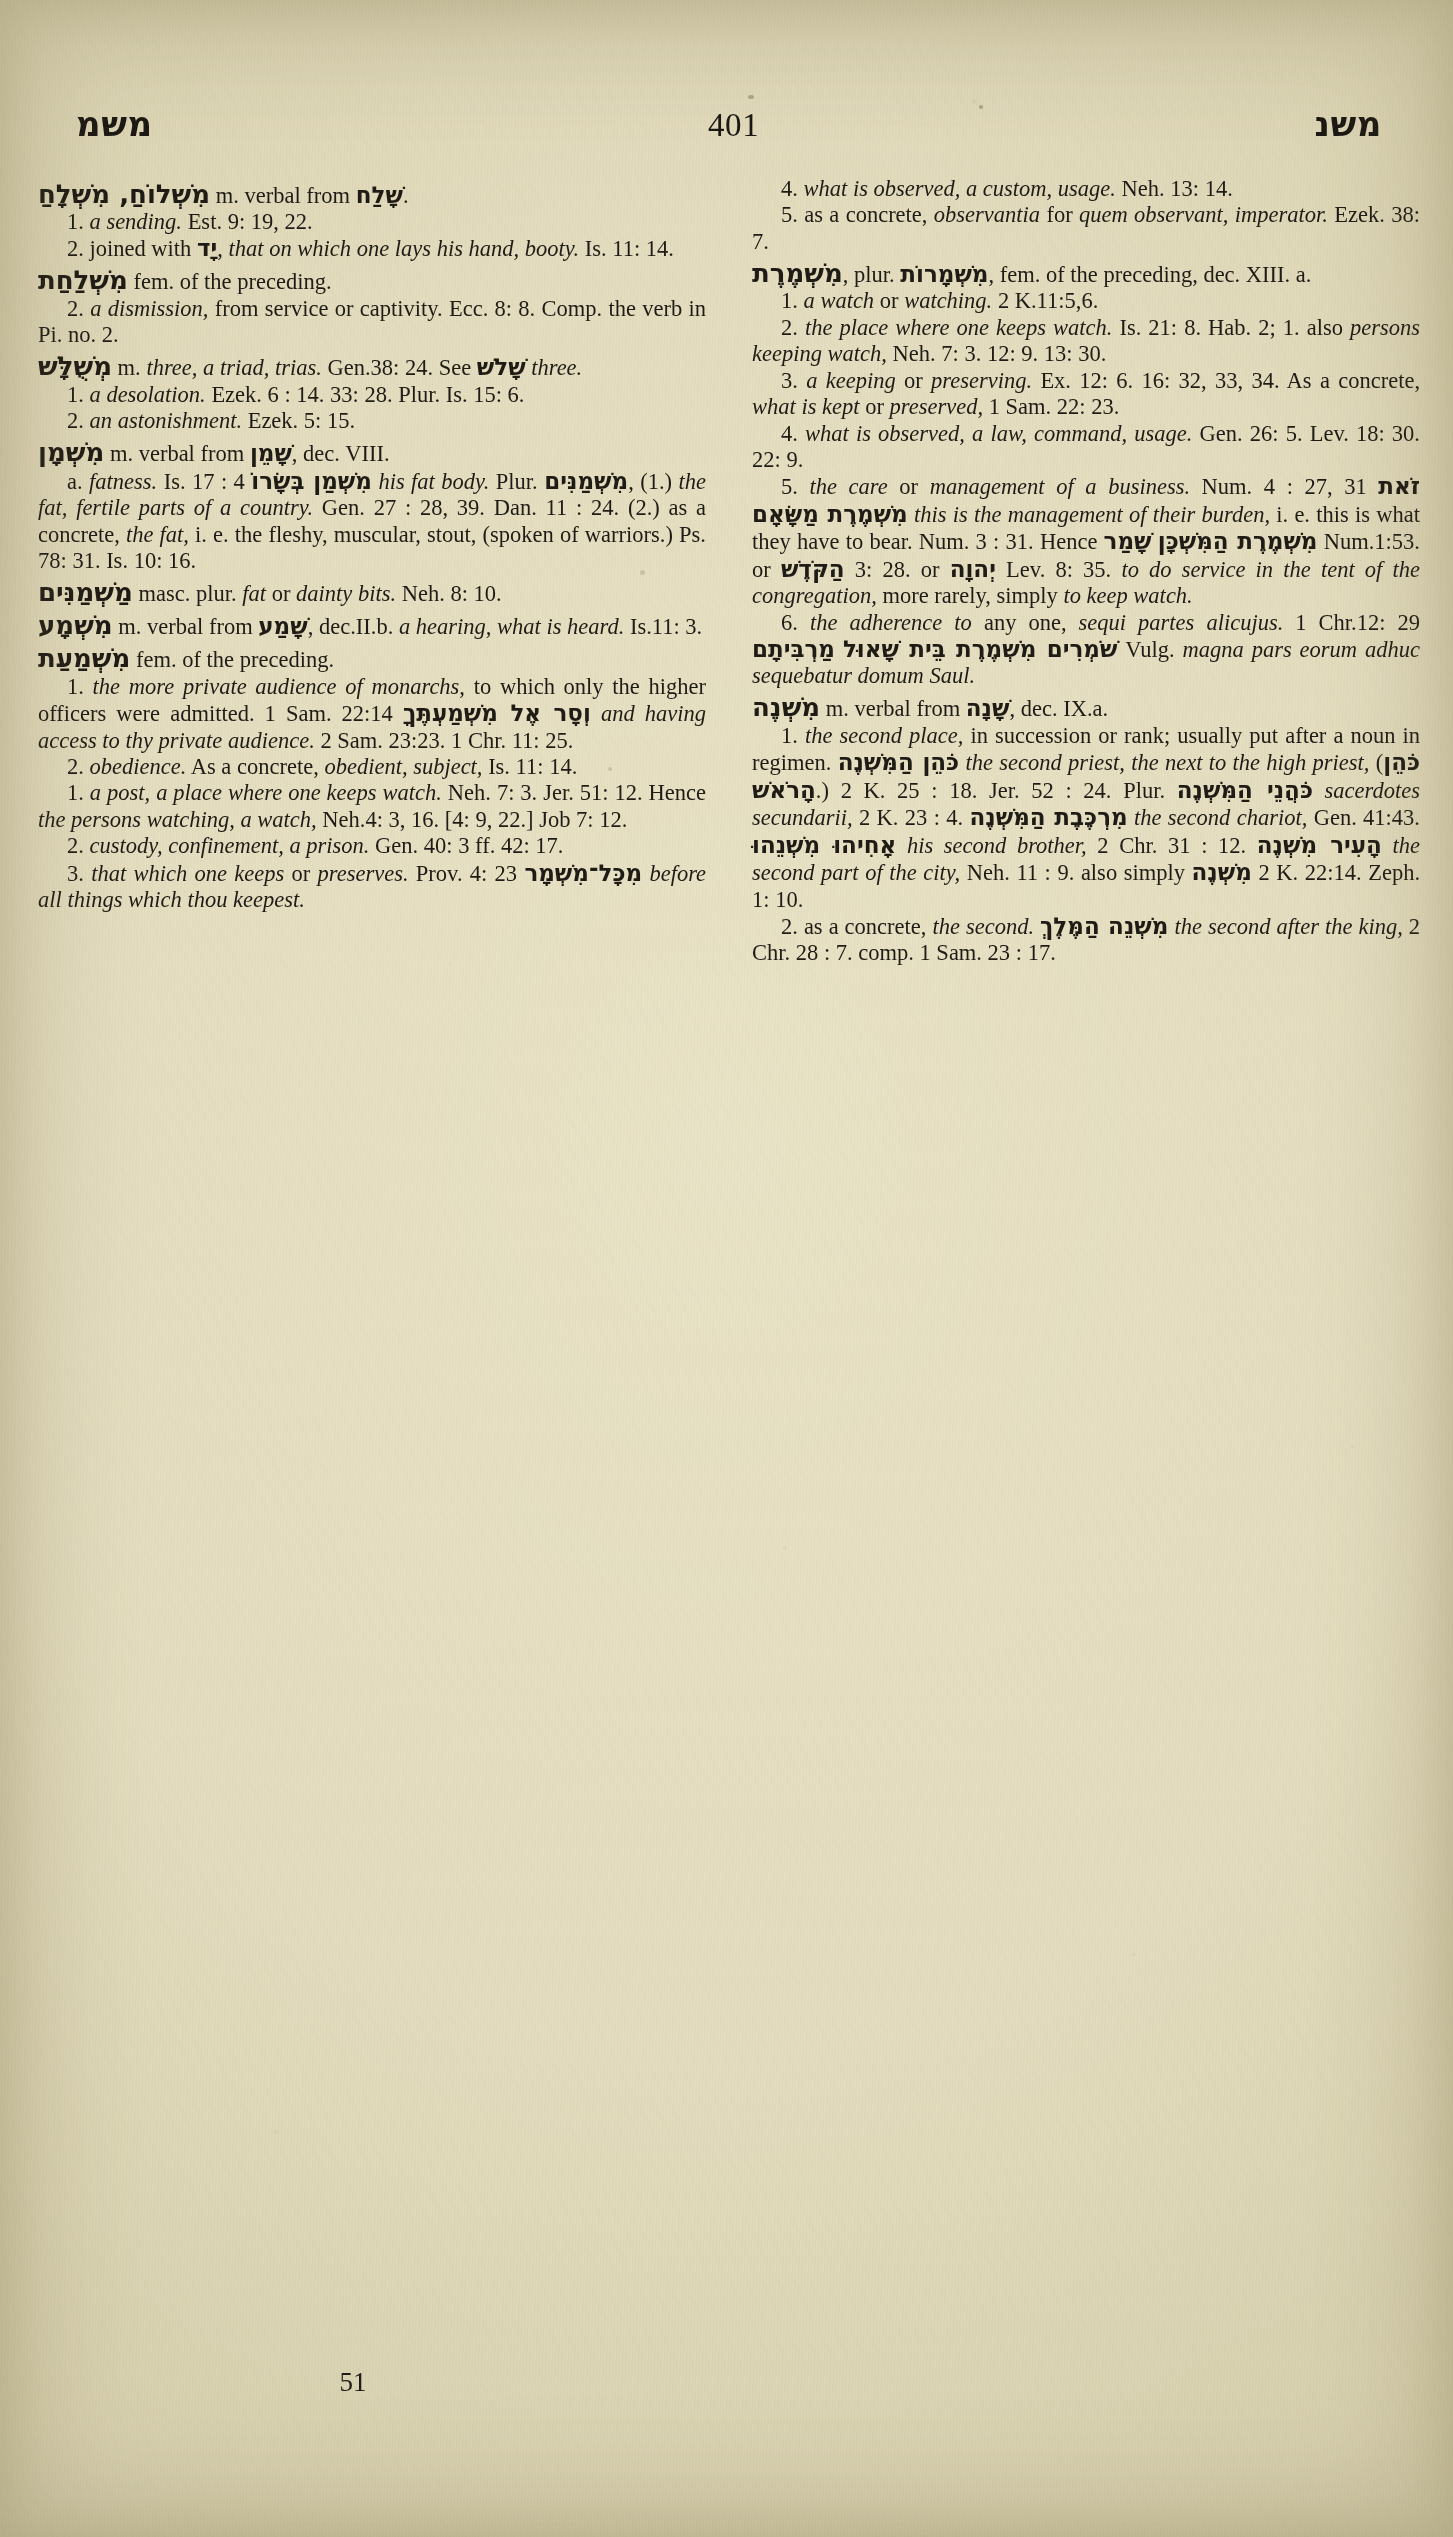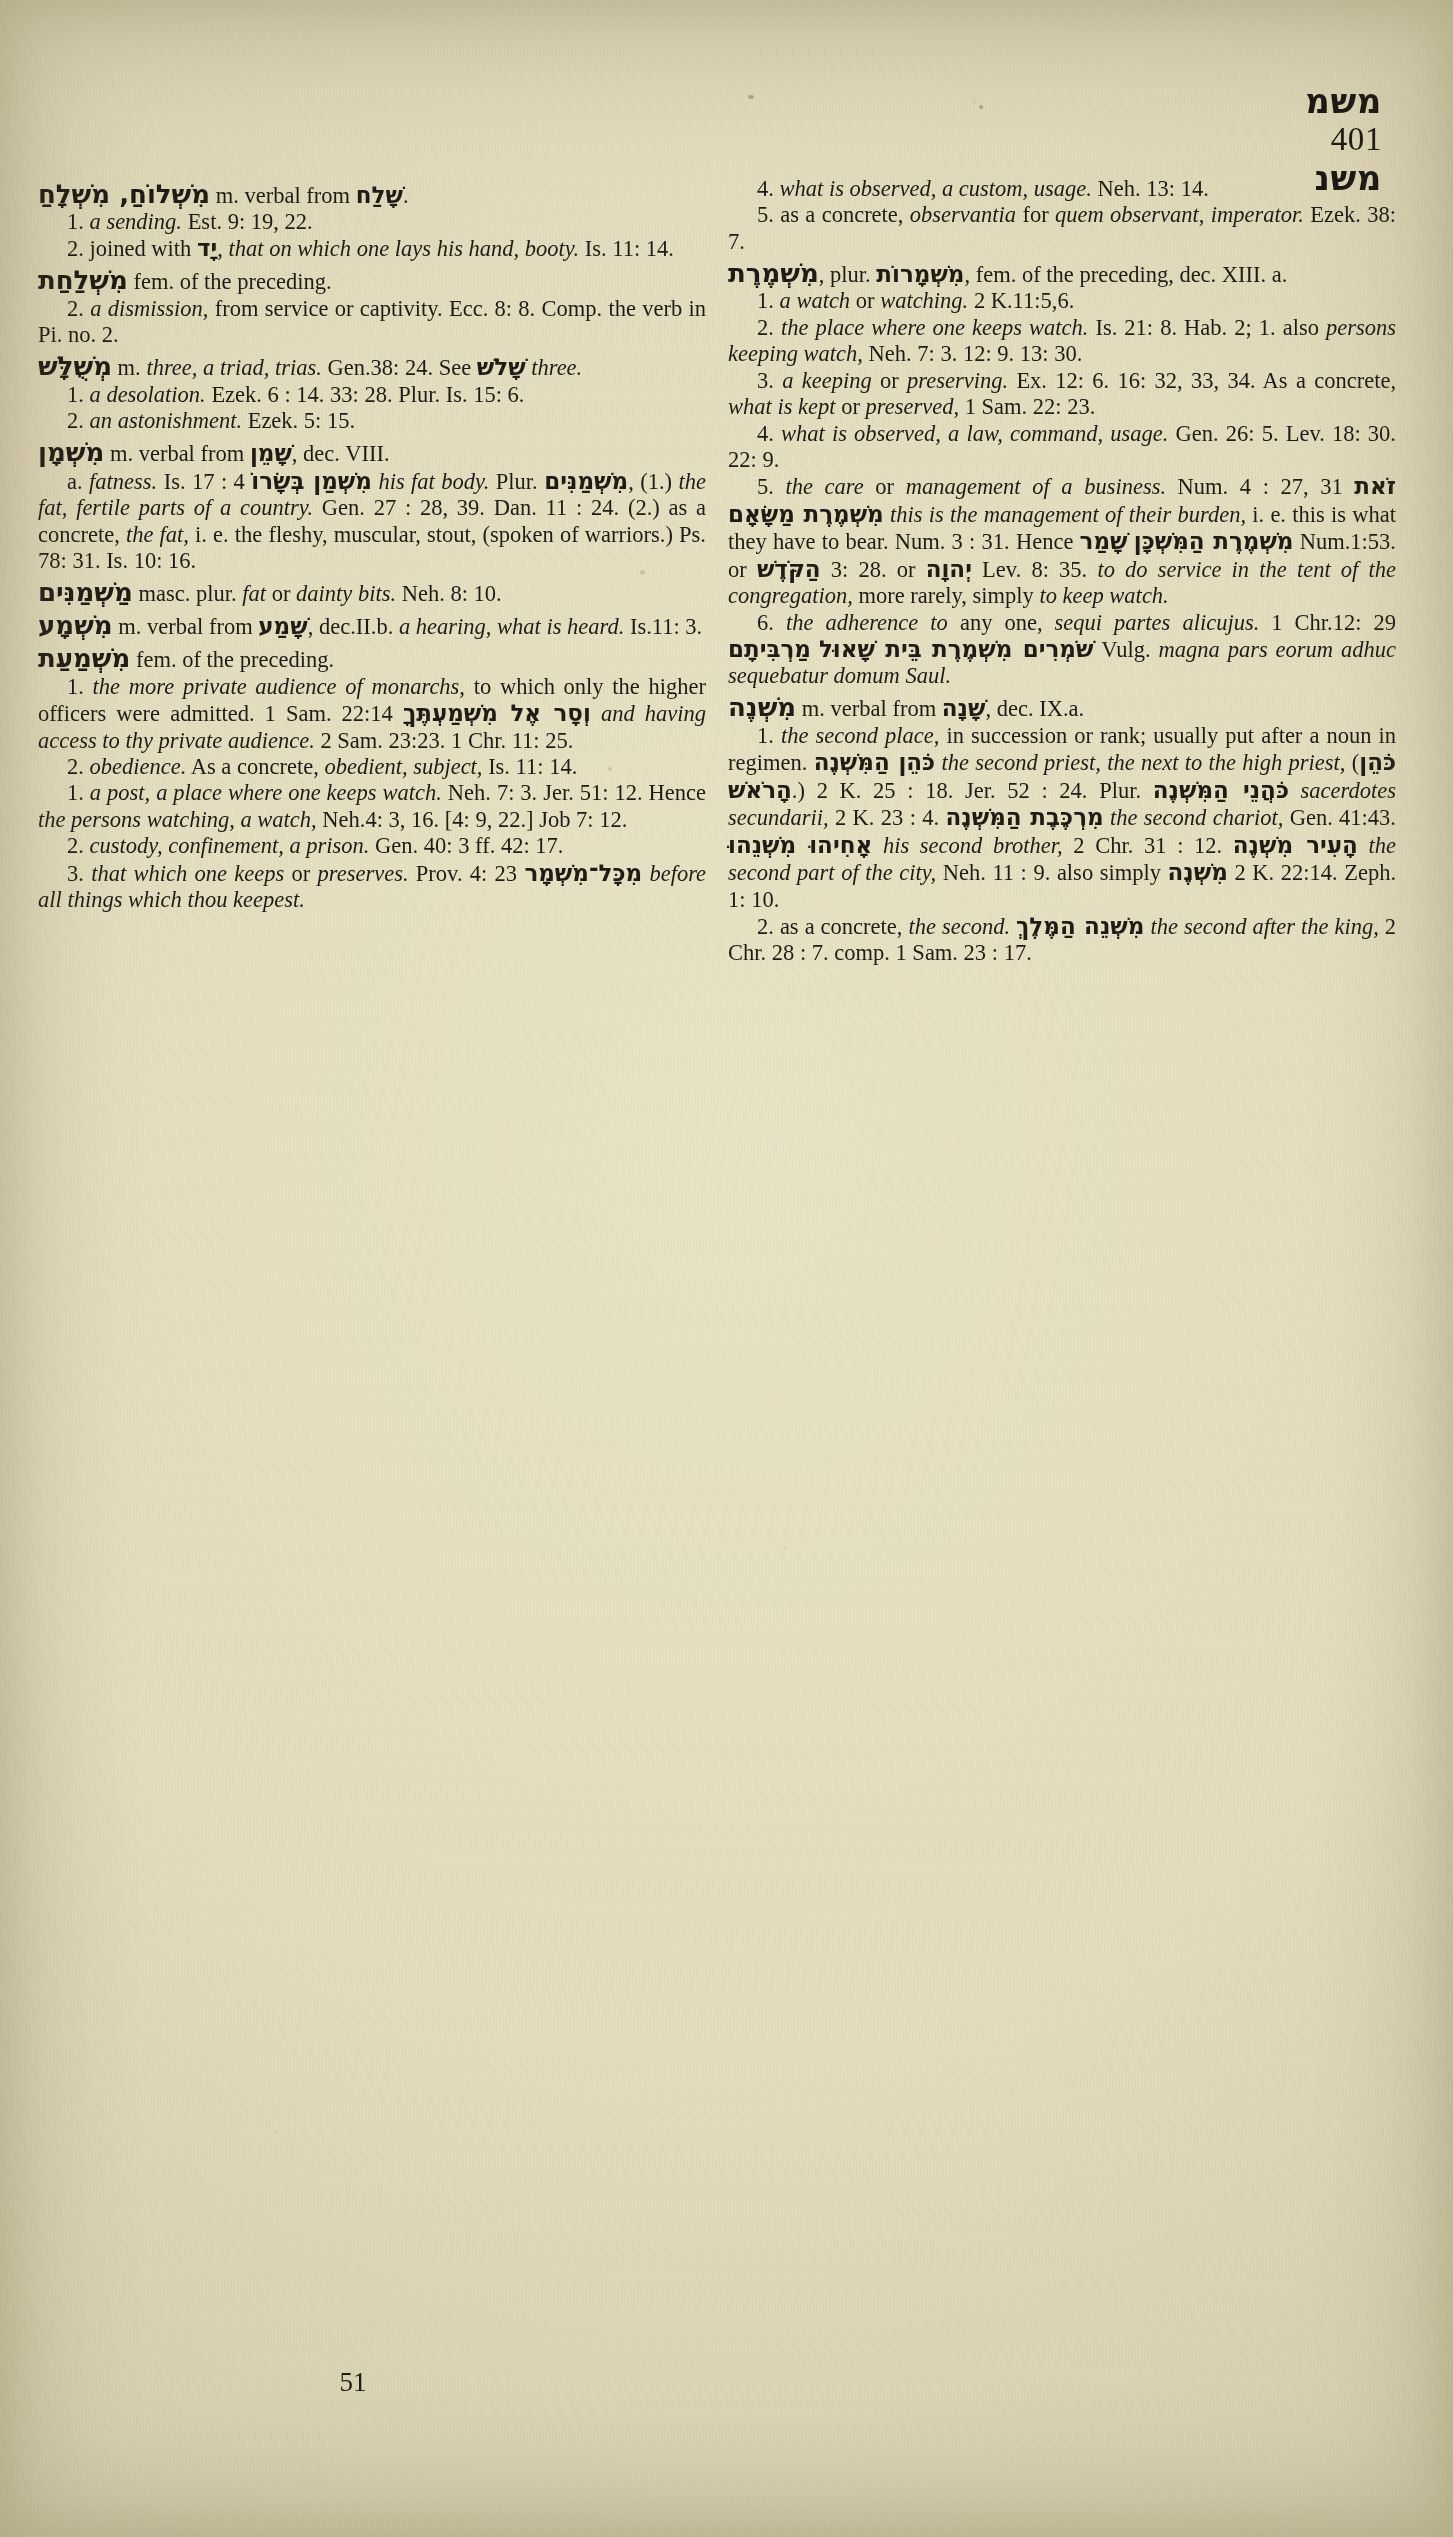--- a/index.html
+++ b/index.html
@@ -31,28 +31,27 @@
   #vig{
     position:absolute;inset:0;pointer-events:none;
     box-shadow: inset 0 0 101px 38px rgba(120,104,62,.22),
                 inset 0 0 38px 6.3px rgba(120,104,62,.14);
   }
   
   #head{
     position:absolute;left:76px;top:81px;width:1306px;height:63px;
     display:flex;align-items:flex-end;justify-content:space-between;
     color:#181410;
-    flex-direction:column;
   }
   .hb{font-family:"DejaVu Sans",sans-serif;font-weight:700;font-size:34px;letter-spacing:0.6px;}
   #pageno{font-size:33px;font-weight:400;letter-spacing:0.6px;}
   
   #cols{
     position:absolute;left:38px;top:176px;width:1382px;height:2167px;
-    display:flex;gap:22px;color:#1b1712;
+    display:flex;gap:46px;color:#1b1712;
   }
   .col{width:668px;font-size:22.5px;line-height:1.175;text-align:justify;}
   .col > *{margin:0;}
   
   .entry{ text-indent:0; margin-top:2.5px; }
   .sense{ text-indent:29px; }
   .heb{
     font-family:"DejaVu Sans",sans-serif;
     font-weight:700;font-size:26px;direction:rtl;unicode-bidi:isolate;
     letter-spacing:0px;

